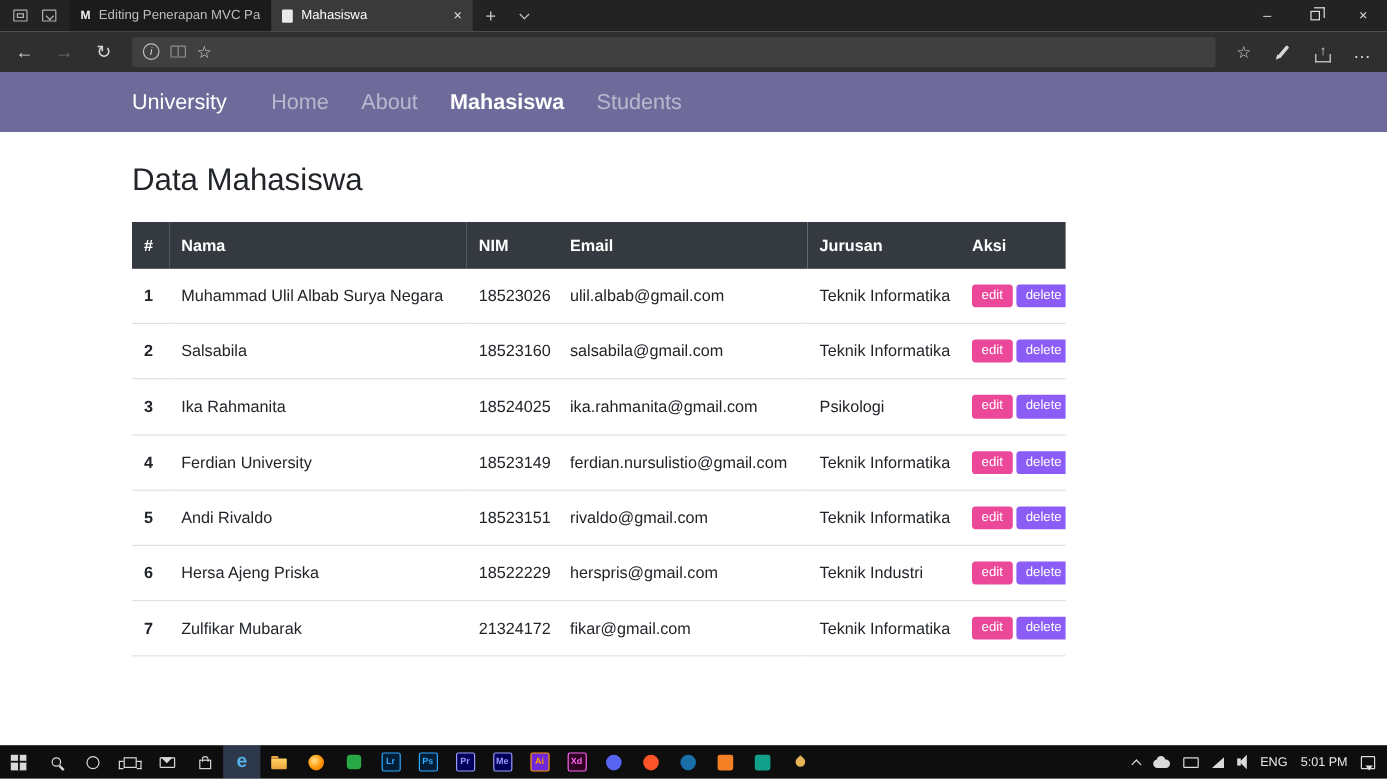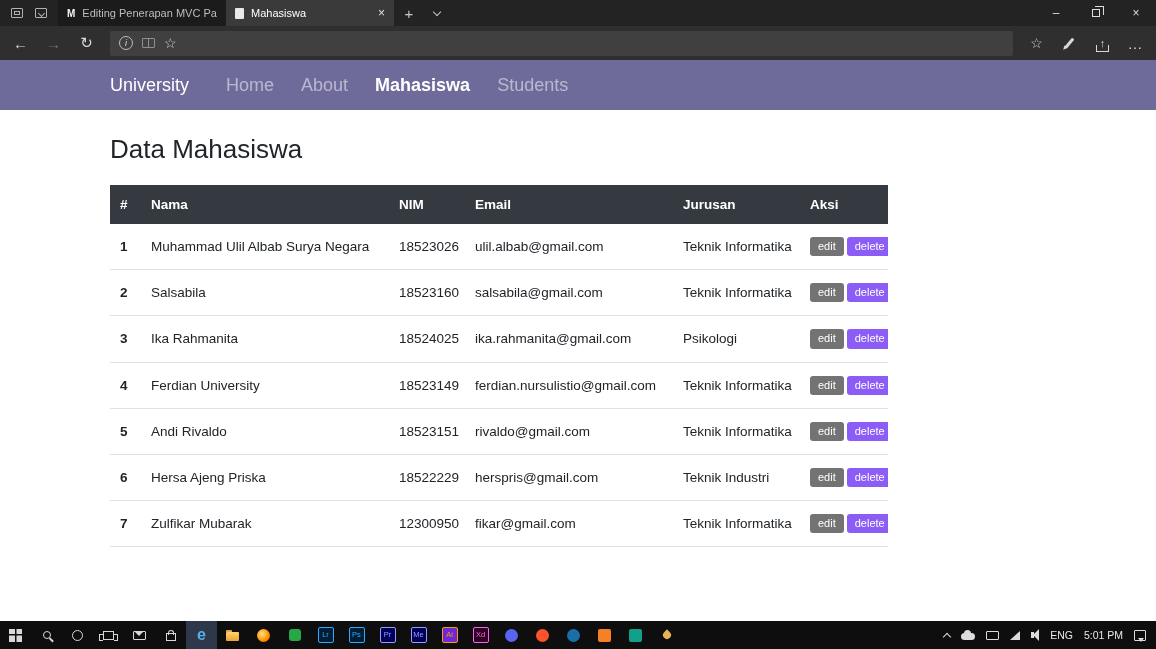--- a/index.html
+++ b/index.html
@@ -52,21 +52,21 @@
   .brand{color:#fff;font-size:18px;margin-right:10px}
   .nlink{font-size:18px;color:rgba(255,255,255,.52);text-decoration:none}
   .nlink.active{color:#fff;font-weight:bold}
   .container{padding:24px 0 0 110px}
   h1{font-size:26px;font-weight:normal;color:#212529;margin-bottom:20px}
   table{width:778px;border-collapse:collapse;font-size:13.5px;color:#212529;table-layout:fixed}
   thead th{background:#343a40;color:#fff;text-align:left;padding:12px 10px;font-size:13.5px}
   tbody td{padding:13px 10px;border-bottom:1px solid #dee2e6;overflow:hidden;white-space:nowrap}
   td.cno,th.cno{font-weight:bold}
   .btn{border:none;color:#fff;font-size:11px;padding:3px 8px;border-radius:3px;font-family:inherit;cursor:pointer;line-height:1.2}
-  .btn-edit{background:#737373;margin-right:3px}
+  .btn-edit{background:#ec4899;margin-right:3px}
   .btn-delete{background:#8b5cf6}
 
   
   .taskbar{position:absolute;left:0;right:0;bottom:0;height:28px;background:#0e0e0e;display:flex;align-items:center;color:#e4e4e4}
   .tapp{width:31px;height:28px;display:flex;align-items:center;justify-content:center;flex:none}
   .tapp.active{background:rgba(120,160,215,.3)}
   .winlogo{width:13px;height:13px;background-color:#d8d8d8;background-image:linear-gradient(#0e0e0e,#0e0e0e),linear-gradient(#0e0e0e,#0e0e0e);background-size:100% 1.5px,1.5px 100%;background-position:center;background-repeat:no-repeat}
   .mag{width:8px;height:8px;border:1.5px solid #d8d8d8;border-radius:50%;position:relative}
   .mag:after{content:"";position:absolute;width:5px;height:1.5px;background:#d8d8d8;transform:rotate(45deg);right:-4px;bottom:-2px}
   .ring{width:11px;height:11px;border:1.5px solid #d8d8d8;border-radius:50%}
@@ -75,21 +75,21 @@
   .tview:after{content:"";position:absolute;right:-5px;top:2px;width:3px;height:5px;border:1px solid #d8d8d8;border-left:none}
   .mail{width:13px;height:9px;border:1.2px solid #d8d8d8;border-radius:1px;position:relative}
   .mail:after{content:"";position:absolute;left:0;top:-1px;border-left:5.5px solid transparent;border-right:5.5px solid transparent;border-top:5px solid #d8d8d8}
   .bag{width:10px;height:8px;border:1.2px solid #d8d8d8;position:relative;margin-top:3px}
   .bag:before{content:"";position:absolute;left:1.5px;top:-4px;width:4px;height:4px;border:1.2px solid #d8d8d8;border-bottom:none;border-radius:3px 3px 0 0}
   .edge-e{font-size:16px;font-weight:bold;color:#55b0e8;font-style:normal;line-height:1}
   .folder{width:13px;height:9px;background:linear-gradient(#ffd462,#eaa23e);border-radius:1px;position:relative;margin-top:2px}
   .folder:before{content:"";position:absolute;top:-2px;left:0;width:6px;height:2px;background:#eaa23e;border-radius:1px 1px 0 0}
   .fx{width:13px;height:13px;border-radius:50%;background:radial-gradient(circle at 38% 38%,#ffe08a 0%,#ff9500 55%,#e66000 100%)}
   .ga{width:12px;height:12px;border-radius:3px;background:#28a745}
-  .atile{width:16px;height:16px;border:1px solid;border-radius:2px;font-size:7.5px;font-weight:normal;display:flex;align-items:center;justify-content:center;line-height:1}
+  .atile{width:16px;height:16px;border:1px solid;border-radius:2px;font-size:7.5px;font-weight:bold;display:flex;align-items:center;justify-content:center;line-height:1}
   .lr,.ps{color:#31a8ff;background:#001e36}
   .pr,.me{color:#9b9bff;background:#00005b}
   .ai{color:#ff9a00;background:#6d28d9}
   .xd{color:#ff61f6;background:#2e0021}
   .capp{width:13px;height:13px;border-radius:50%}
   .discord{background:#5865f2}
   .brave{background:#fb542b}
   .steam{background:#1b6fa8}
   .orangesq{width:13px;height:13px;border-radius:2px;background:#f58025}
   .tealsq{width:13px;height:13px;border-radius:2px;background:#11a089}
@@ -244,21 +244,21 @@
             <td>18522229</td>
             <td>herspris@gmail.com</td>
             <td>Teknik Industri</td>
             <td>
               <button class="btn btn-edit">edit</button><button class="btn btn-delete">delete</button>
             </td>
           </tr>
           <tr>
             <td class="cno">7</td>
             <td>Zulfikar Mubarak</td>
-            <td>12300950</td>
+            <td>21324172</td>
             <td>fikar@gmail.com</td>
             <td>Teknik Informatika</td>
             <td>
               <button class="btn btn-edit">edit</button><button class="btn btn-delete">delete</button>
             </td>
           </tr>
         </tbody>
       </table>
     </div>
   </div>

